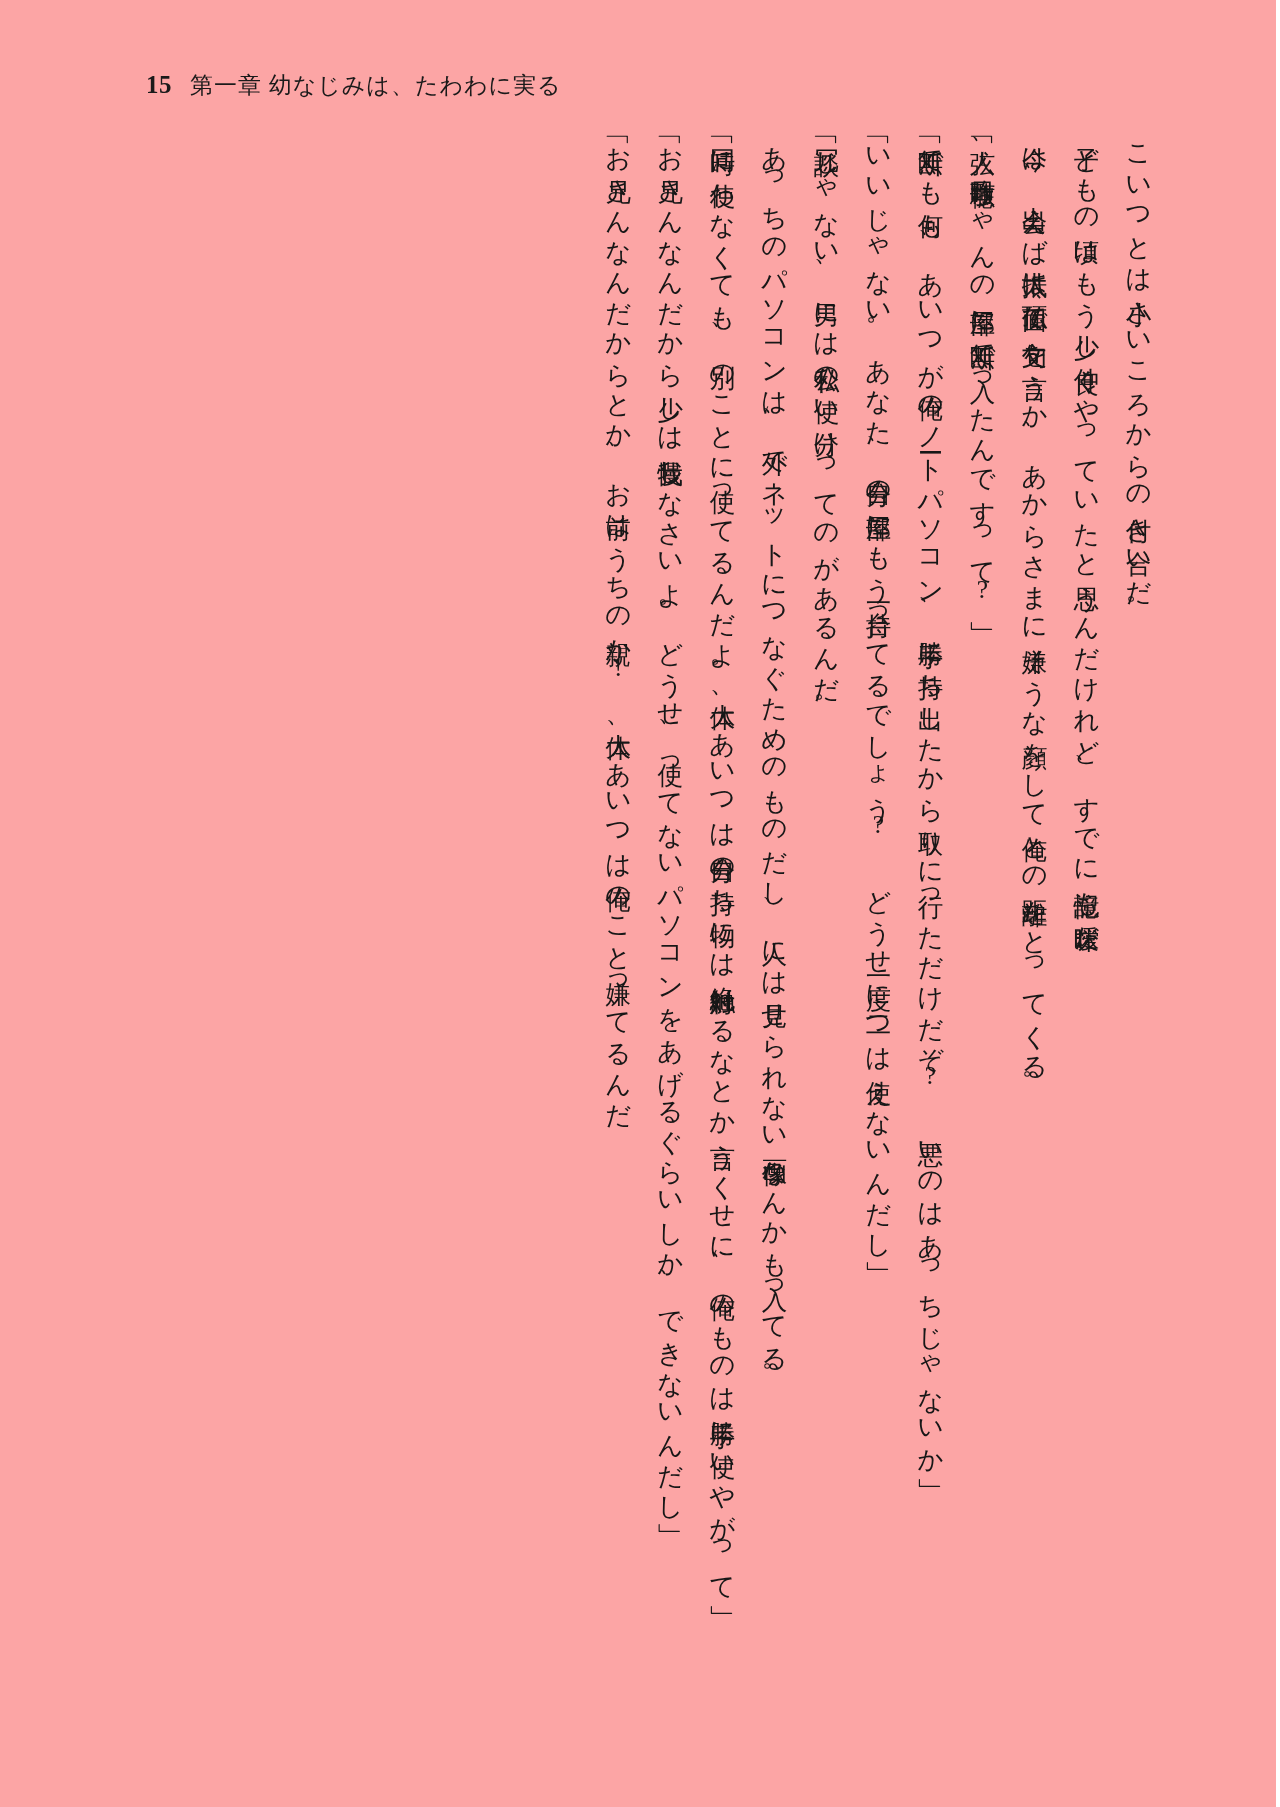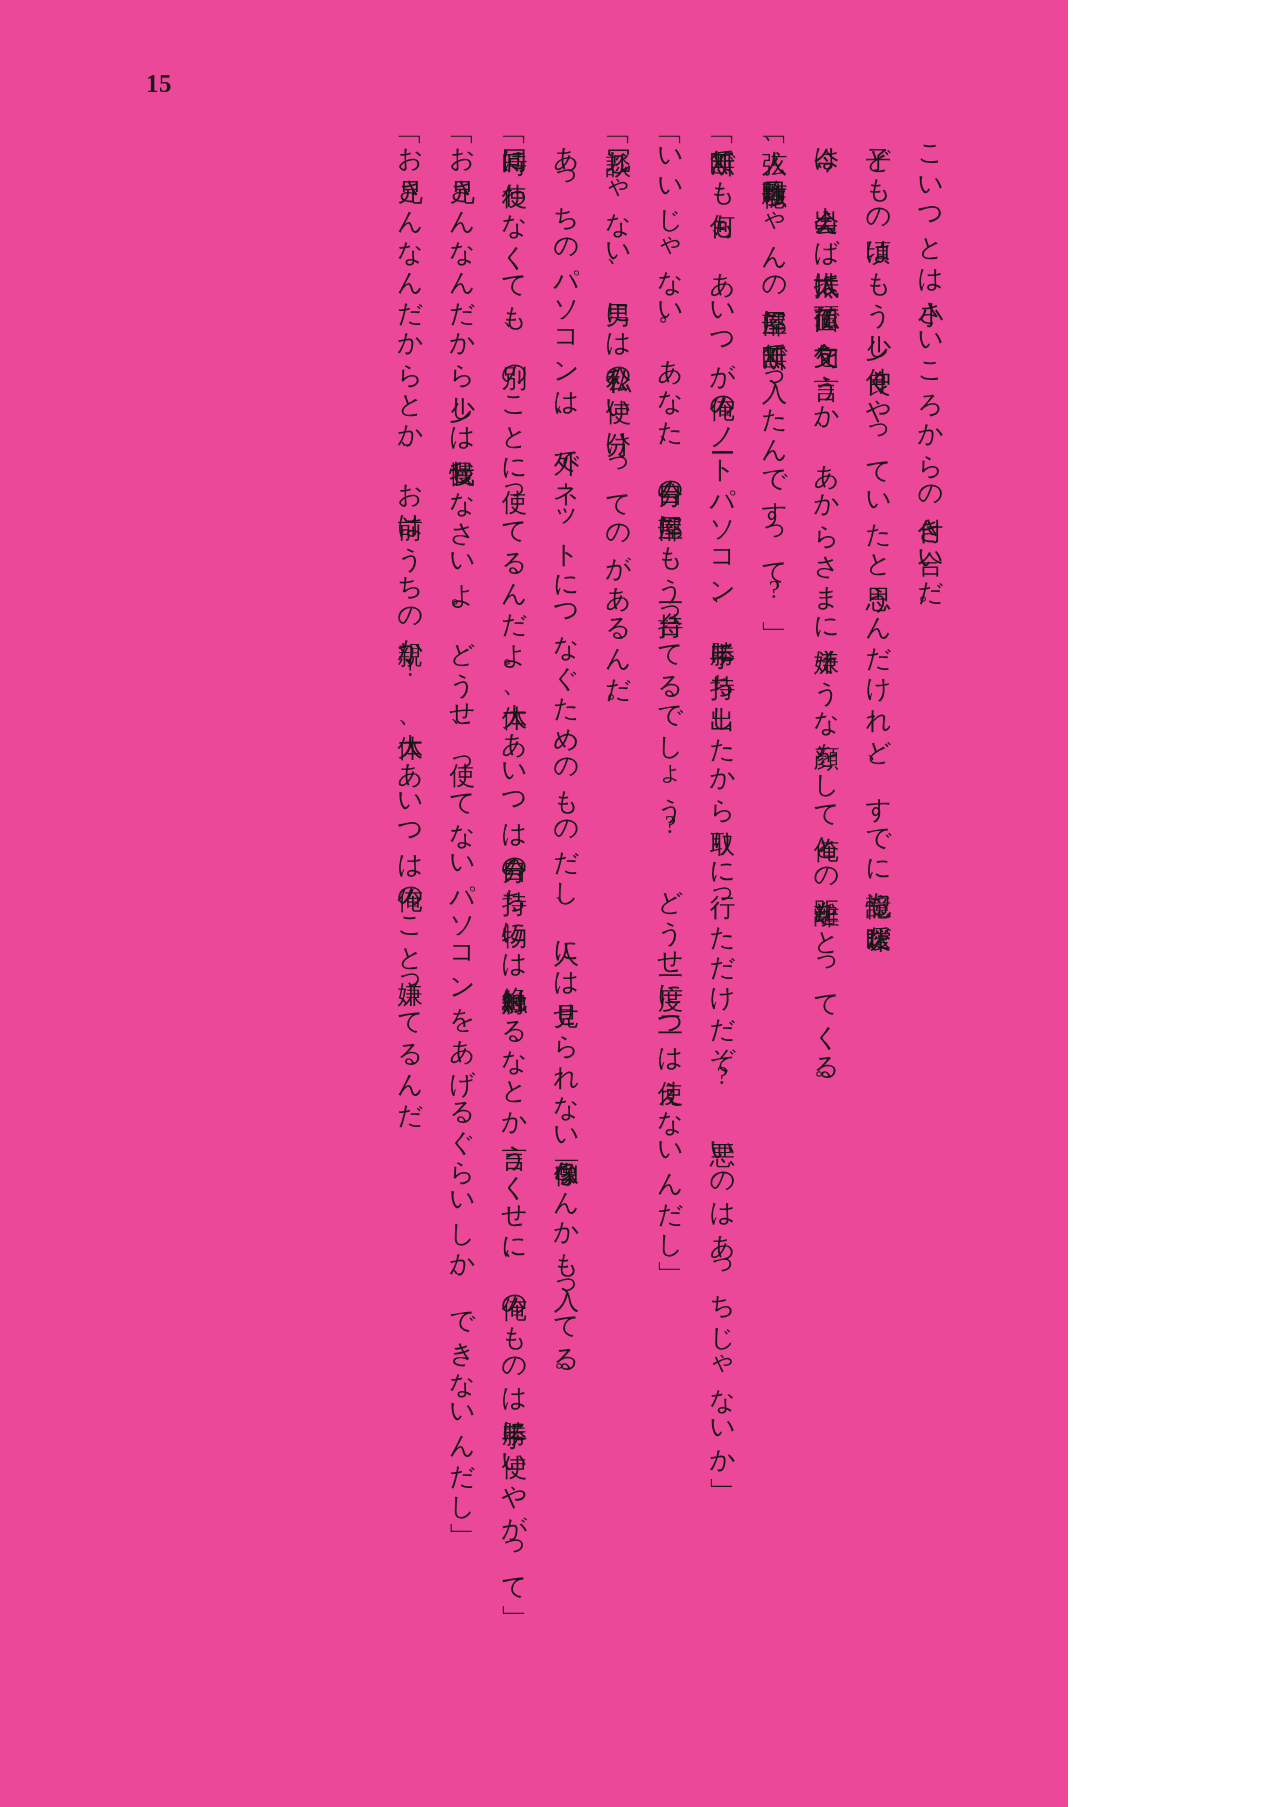--- a/index.html
+++ b/index.html
@@ -13,23 +13,23 @@
     font-family: "Liberation Serif", "DejaVu Serif", serif;
     color: #1a1a1a;
     position: relative;
     overflow: hidden;
   }
 
   .page {
     position: absolute;
     left: 0;
     top: 0;
-    width: 1068px;
+    width: 1276px;
     height: 1807px;
-    background: #ec4899;
+    background: #fca5a5;
     text-decoration: underline;
   }
 
   
   .header {
     position: absolute;
     top: 70px;
     left: 146px;
     display: flex;
     align-items: baseline;
@@ -68,20 +68,21 @@
     text-indent: 0;
   }
 </style>
 </head>
 <body>
 
 <div class="page">
 
   <div class="header">
     <span class="page-number">15</span>
+    <span class="chapter-title">第一章 幼なじみは、たわわに実る</span>
   </div>
 
   <div class="body-text">
     <p>こいつとは小さいころからの付き合いだ。</p>
     <p>子どもの頃はもう少し仲良くやっていたと思うんだけれど、すでに記憶も曖昧だ。</p>
     <p>今は、出会えば大抵は仏頂面で文句を言うか、あからさまに嫌そうな顔をして俺との距離をとってくる。</p>
     <p>「弦人、昨日歌穂ちゃんの部屋に無断で入ったんですって?」</p>
     <p>「無断でも何も、あいつが俺のノートパソコン、勝手に持ち出したから取りに行っただけだぞ? 悪いのはあっちじゃないか」</p>
     <p>「いいじゃない。あなた、自分の部屋にもう一台持ってるでしょう? どうせ一度に二つは使えないんだし」</p>
     <p>「冗談じゃない、男には公私の使い分けってのがあるんだ。</p>

